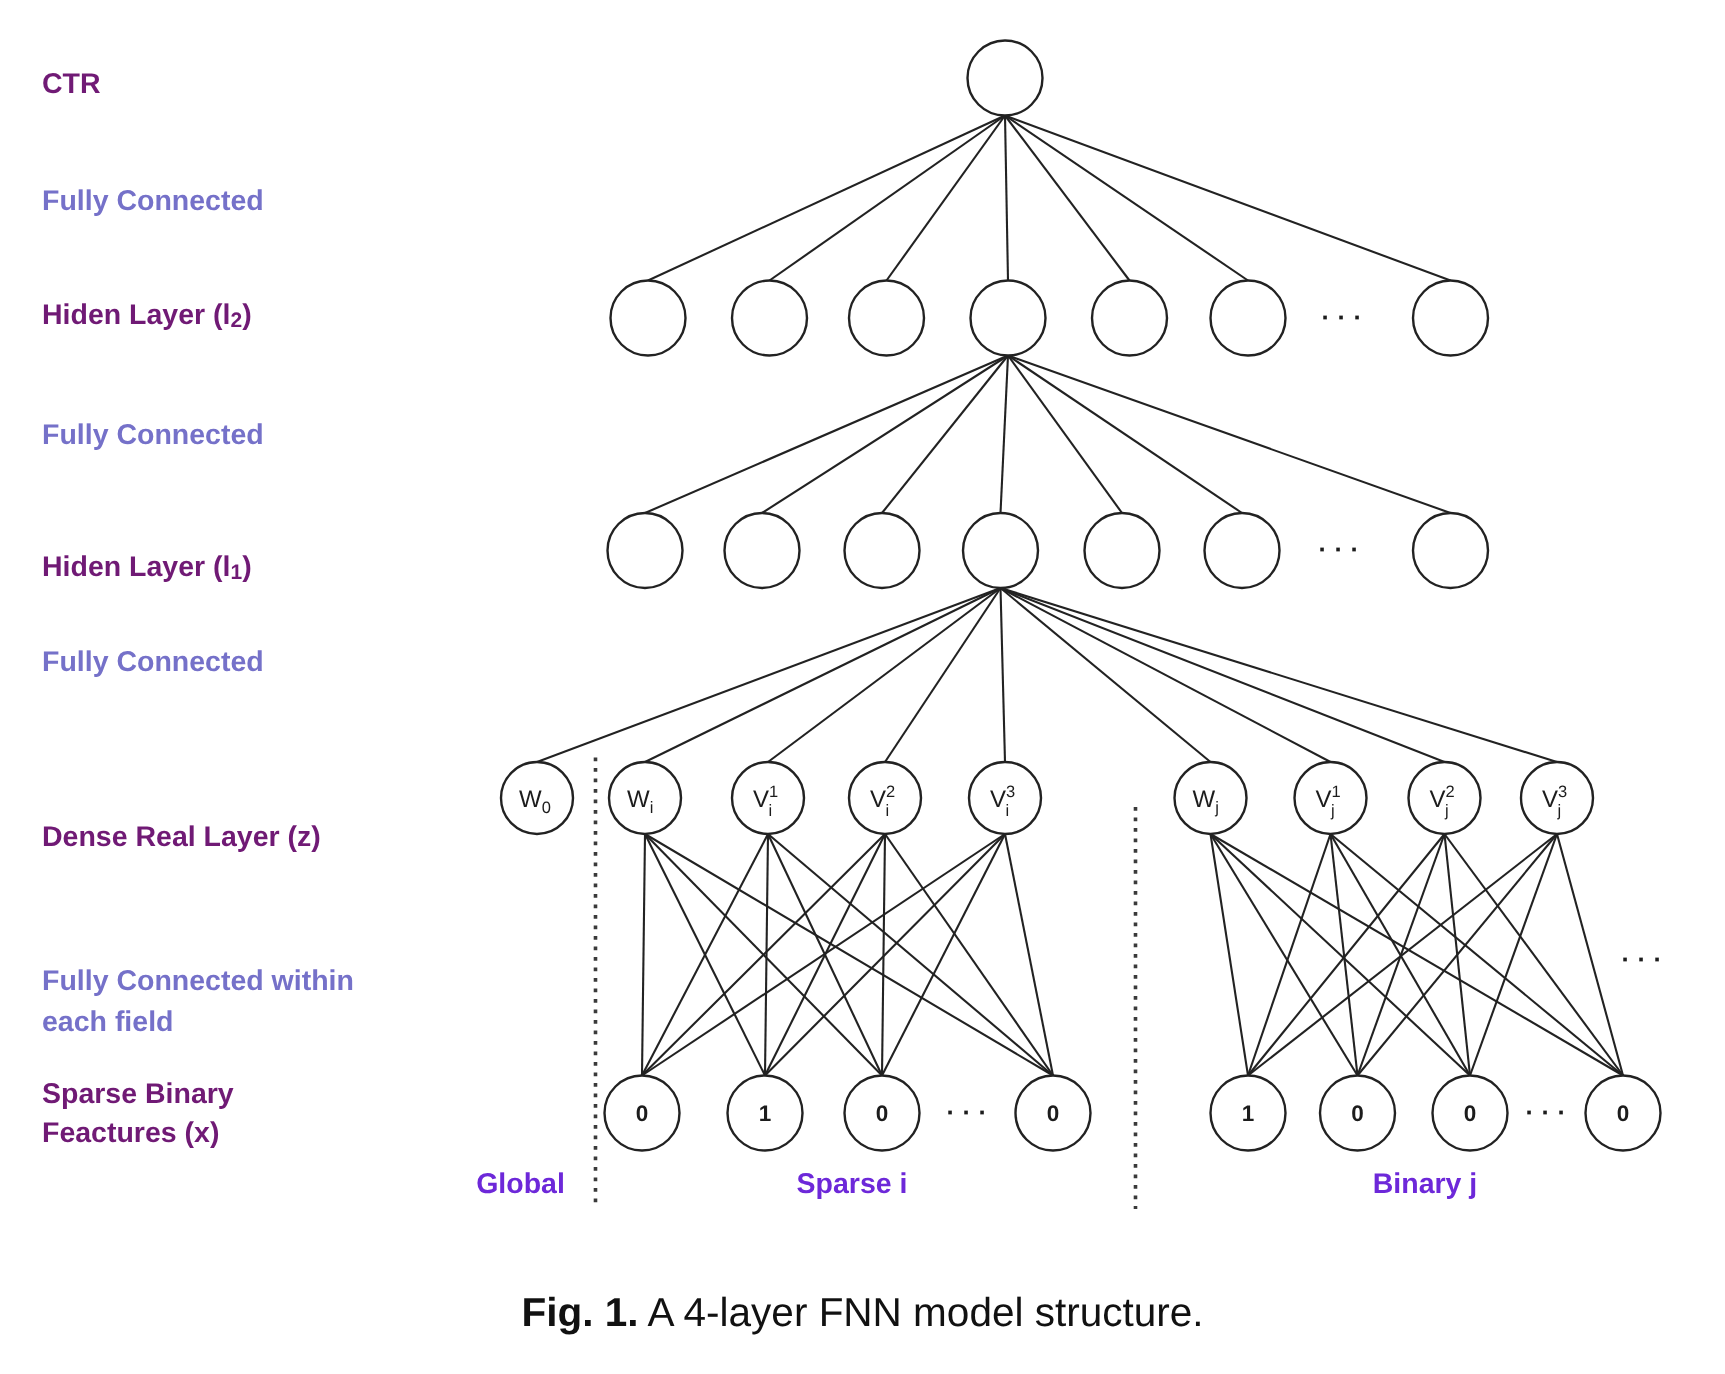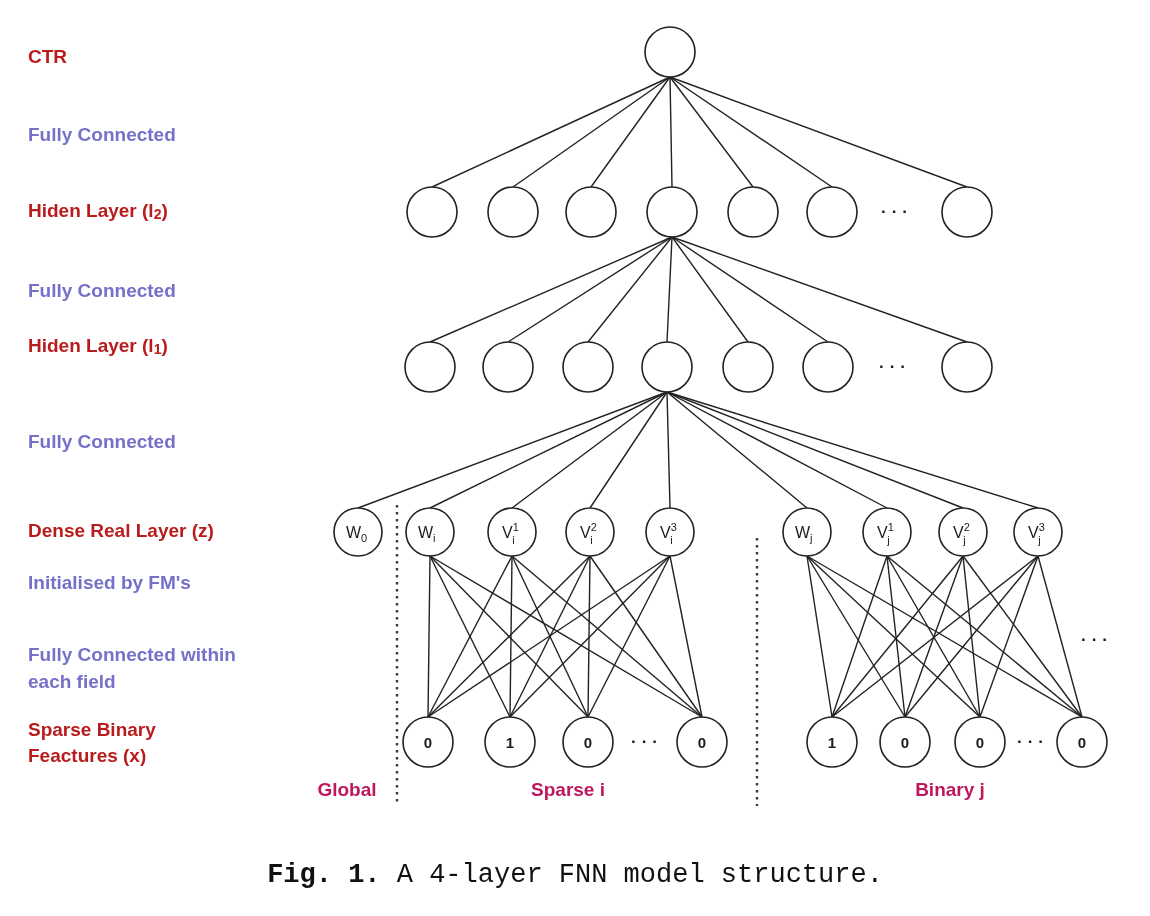--- a/index.html
+++ b/index.html
@@ -9,39 +9,39 @@
     background:#ffffff;
     font-family:"Liberation Sans", sans-serif;
     overflow:hidden;
   }
   #net-svg{position:absolute;left:0;top:0;}
   .lbl{
     position:absolute;
     left:28px;
     font-size:19px;
     font-weight:bold;
-    color:#b91c1c;
+    color:#701a75;
     line-height:25px;
     white-space:nowrap;
   }
   .lbl.purple{color:#7571c9;}
   .subsm{font-size:14px;position:relative;top:2px;}
   .bottom-lbl{
     position:absolute;
     transform:translateX(-50%);
     font-size:19px;
     font-weight:bold;
-    color:#be185d;
+    color:#6d28d9;
     white-space:nowrap;
   }
   .caption{
     position:absolute;
     left:0;top:860px;width:1150px;
     text-align:center;
-    font-family:Liberation Mono, monospace;
+    font-family:Liberation Sans, sans-serif;
     font-size:27px;
     color:#111;
   }
   .caption .fig-label{font-weight:bold;}
 </style>
 </head>
 <body>
 
 <div id="page">
 
@@ -178,28 +178,27 @@
     </svg>
 
   <div class="lbl" style="top:44px">CTR</div>
 
   <div class="lbl purple" style="top:122px">Fully Connected</div>
 
   <div class="lbl" style="top:198px"><span>Hiden Layer (l</span><span class="subsm">2</span><span>)</span></div>
 
   <div class="lbl purple" style="top:278px">Fully Connected</div>
 
-  <div class="lbl" style="top:333px"><span>Hiden Layer (l</span><span class="subsm">1</span><span>)</span></div>
+  <div class="lbl" style="top:366px"><span>Hiden Layer (l</span><span class="subsm">1</span><span>)</span></div>
 
   <div class="lbl purple" style="top:429px">Fully Connected</div>
 
-  <div class="lbl" style="top:518px">Dense Real Layer (z)</div>
+  <div class="lbl" style="top:546px">Dense Real Layer (z)</div>
 
   <div class="lbl purple" style="top:569px;line-height:27px">
-    <div>Initialised by FM's</div>
   </div>
 
   <div class="lbl" style="top:717px;line-height:26px">
     <div>Sparse Binary</div>
     <div>Feactures (x)</div>
   </div>
 
   <div class="lbl purple" style="top:641px;line-height:27px">
     <div>Fully Connected within</div>
     <div>each field</div>

